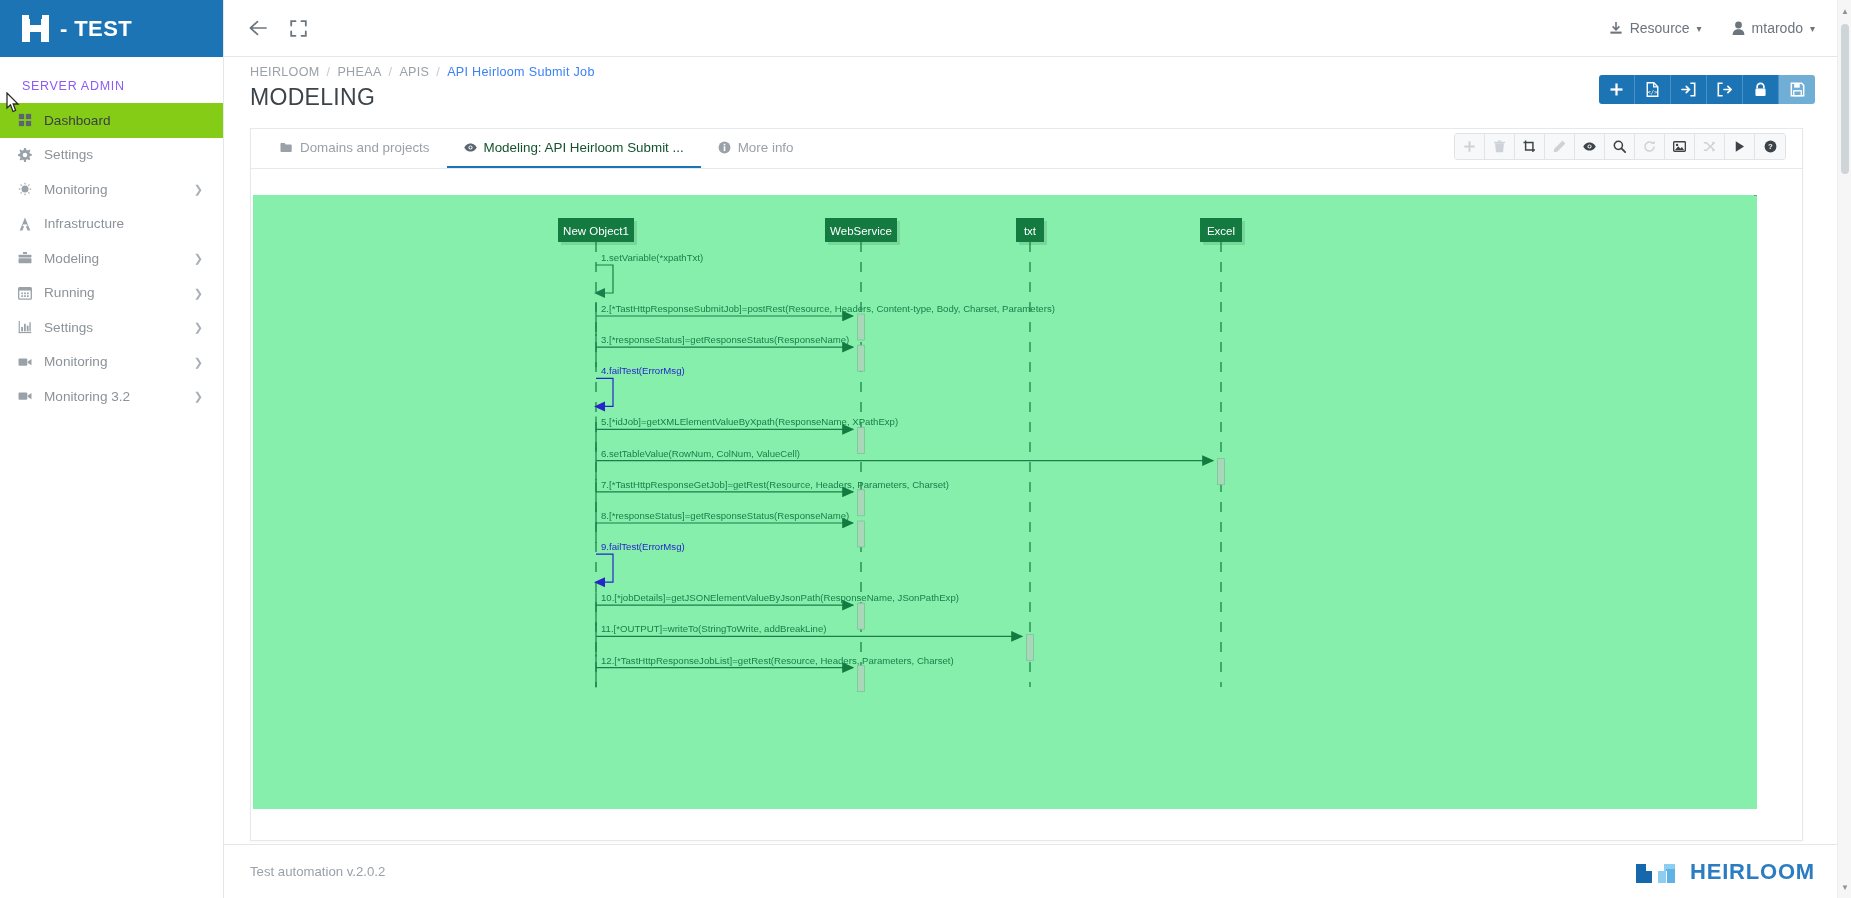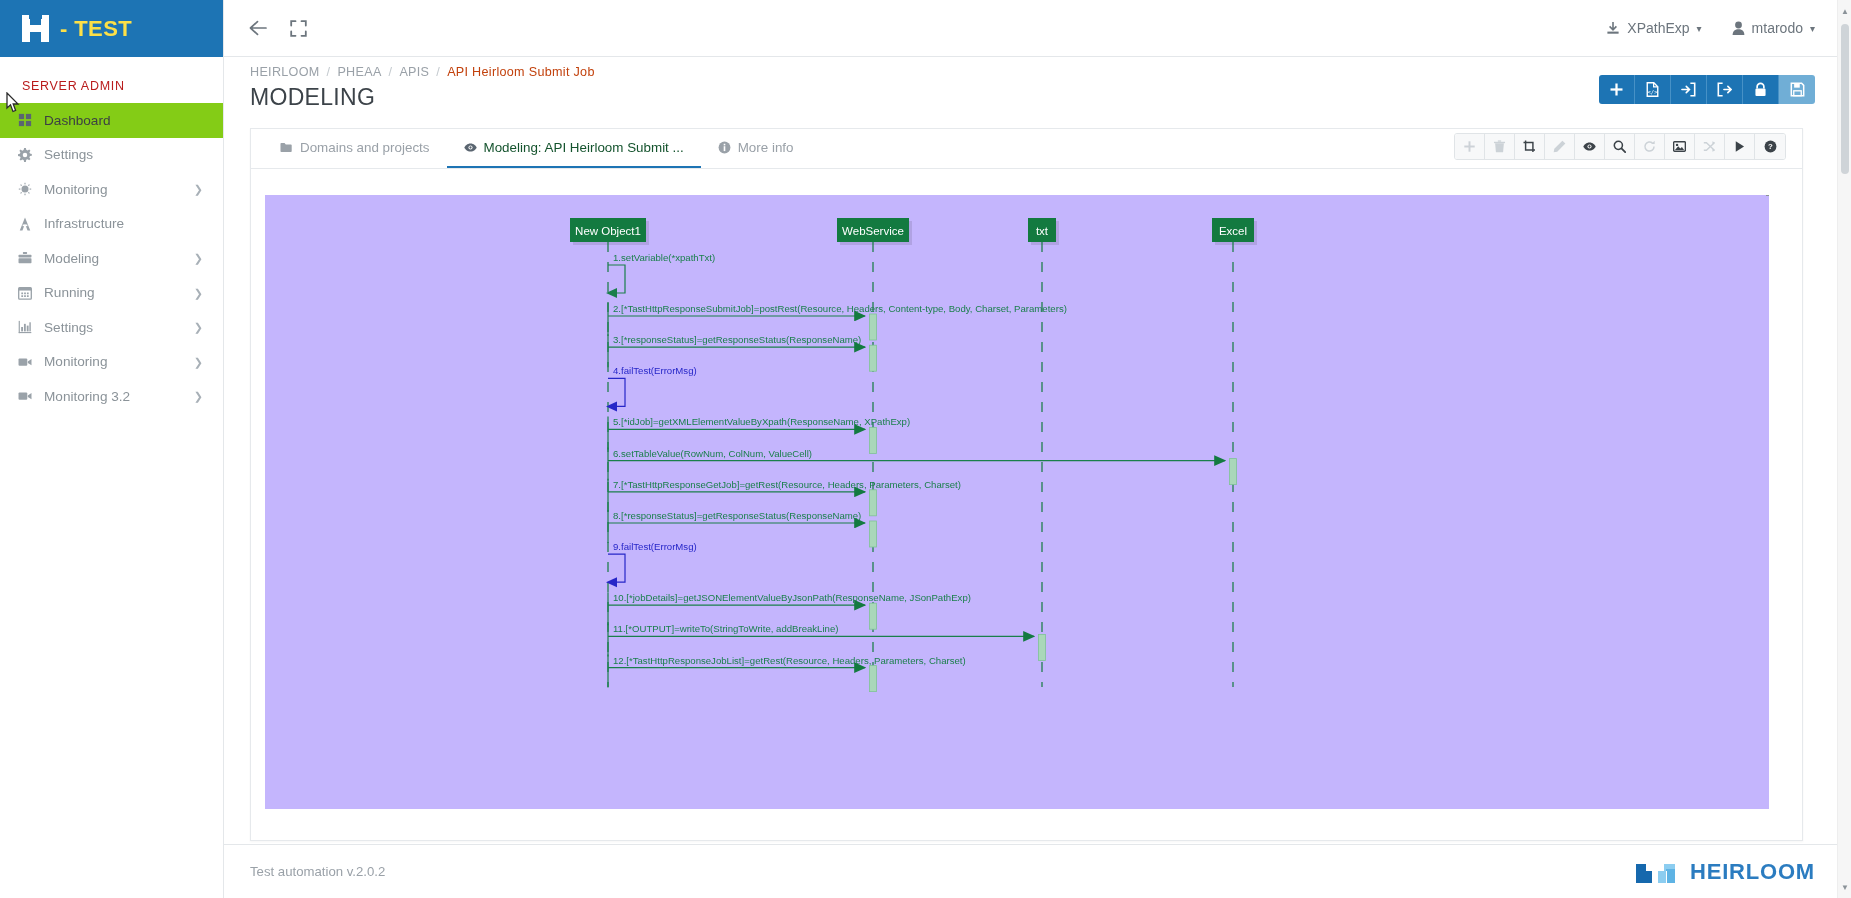--- a/index.html
+++ b/index.html
@@ -29,25 +29,25 @@
     position: relative; flex: 0 0 auto;
   }
   #brand .logo-box i {
     position: absolute; background: #ffffff; display: block;
   }
   #brand .logo-box .lb-l { left: 0; top: 0; width: 8px; height: 27px; }
   #brand .logo-box .lb-r { right: 0; top: 0; width: 8px; height: 27px; }
   #brand .logo-box .lb-m { left: 7px; top: 10px; width: 13px; height: 7px; }
   #brand .logo-box .lb-n1 { left: 7px; top: 0; width: 13px; height: 4px; background:#1d74b4; }
   #brand .logo-title {
-    color: #fde047; font-size: 22px; font-weight: bold; letter-spacing: .4px;
+    color: #ffffff; font-size: 22px; font-weight: bold; letter-spacing: .4px;
   }
   #sidebar-label {
     padding: 22px 0 10px 22px;
-    font-size: 12.5px; color: #b91c1c; letter-spacing: .7px;
+    font-size: 12.5px; color: #8b5cf6; letter-spacing: .7px;
   }
   .nav-item {
     display: flex; align-items: center;
     height: 34.5px; padding-left: 18px;
     color: #8b9399; font-size: 13.6px;
     position: relative; cursor: pointer;
   }
   .nav-item.active { background: #84cc16; color: #3c4043; }
   .nav-item .ni-icon {
     width: 26px; flex: 0 0 26px;
@@ -84,21 +84,21 @@
   
   #page-head {
     position: absolute; left: 224px; top: 57px; right: 0; height: 62px;
     background: #ffffff;
   }
   #breadcrumb {
     position: absolute; left: 26px; top: 8px;
     font-size: 12.6px; color: #9aa1a8; letter-spacing: .3px;
   }
   #breadcrumb .crumb { cursor: pointer; }
-  #breadcrumb .crumb.last { color: #c2410c; cursor: default; }
+  #breadcrumb .crumb.last { color: #3b82f6; cursor: default; }
   #breadcrumb .sep { margin: 0 7px; color: #c3c9ce; }
   #page-title {
     position: absolute; left: 26px; top: 27px;
     font-size: 23px; color: #3c4349; letter-spacing: .3px;
   }
   #head-actions {
     position: absolute; right: 36px; top: 18px;
     display: flex; border-radius: 3px; overflow: hidden;
   }
   #head-actions .hbtn {
@@ -142,23 +142,23 @@
     width: 30px; height: 25px; background: #f7f8f9;
     border-right: 1px solid #e0e4e7;
     display: flex; align-items: center; justify-content: center;
     color: #3c4349; cursor: pointer;
   }
   #diagram-toolbar .dbtn:last-child { border-right: none; }
   #diagram-toolbar .dbtn.disabled { color: #ccd2d7; cursor: default; }
 
   
   #canvas-wrap {
-    position: absolute; left: 14px; top: 66px;
+    position: absolute; left: 2px; top: 66px;
     width: 1504px; height: 614px;
-    background: #c4b5fd;
+    background: #86efac;
     overflow: hidden;
   }
   #canvas-wrap svg { display: block; }
   #resize-dot {
     position: absolute; right: -1px; top: -3px;
     width: 4px; height: 4px; background: #8b9399;
   }
 
   
   #footer {
@@ -324,21 +324,21 @@
       <svg class="tb-icon" width="17" height="17" viewBox="0 0 17 17">
         <path d="M1.2 5.5 L1.2 1.2 L5.5 1.2 M11.5 1.2 L15.8 1.2 L15.8 5.5 M15.8 11.5 L15.8 15.8 L11.5 15.8 M5.5 15.8 L1.2 15.8 L1.2 11.5" fill="none" stroke="#6c757d" stroke-width="1.8" stroke-linecap="round"></path>
       </svg>
     </div>
     <div class="tb-right">
       <div class="tb-menu">
         <svg width="14" height="14" viewBox="0 0 14 14">
           <path d="M7 1 L7 8.3 M3.6 5.4 L7 8.8 L10.4 5.4" fill="none" stroke="#6c757d" stroke-width="1.6"></path>
           <rect x="1.4" y="10.6" width="11.2" height="2.1" fill="#6c757d"></rect>
         </svg>
-        <span>XPathExp</span>
+        <span>Resource</span>
         <span class="caret">▾</span>
       </div>
       <div class="tb-menu">
         <svg width="13" height="14" viewBox="0 0 13 14">
           <circle cx="6.5" cy="4" r="3.4" fill="#6c757d"></circle>
           <path d="M0.6 14 C0.8 9.6 3.2 8.2 6.5 8.2 C9.8 8.2 12.2 9.6 12.4 14 Z" fill="#6c757d"></path>
         </svg>
         <span>mtarodo</span>
         <span class="caret">▾</span>
       </div>

